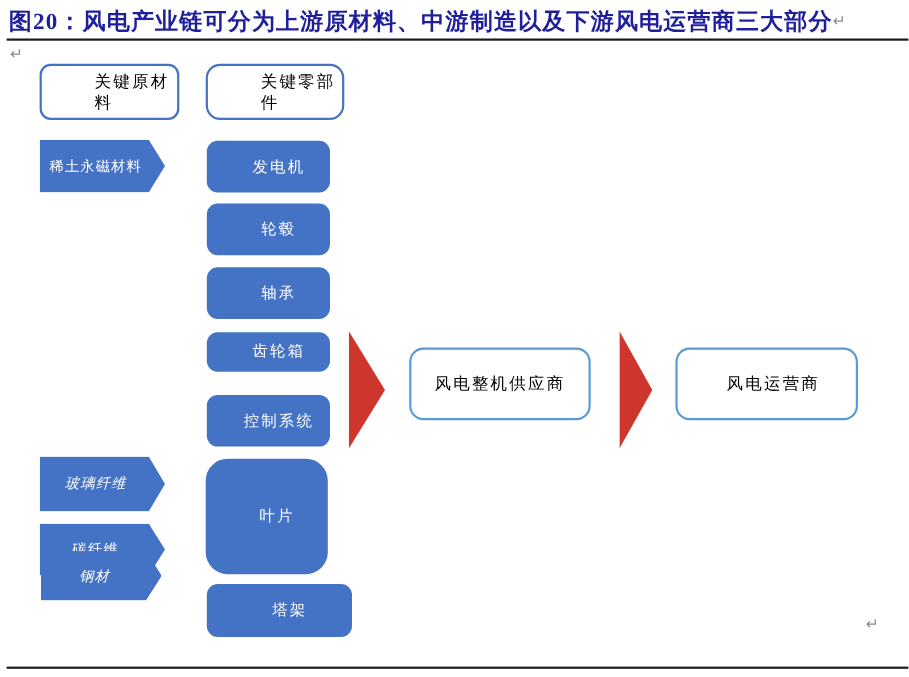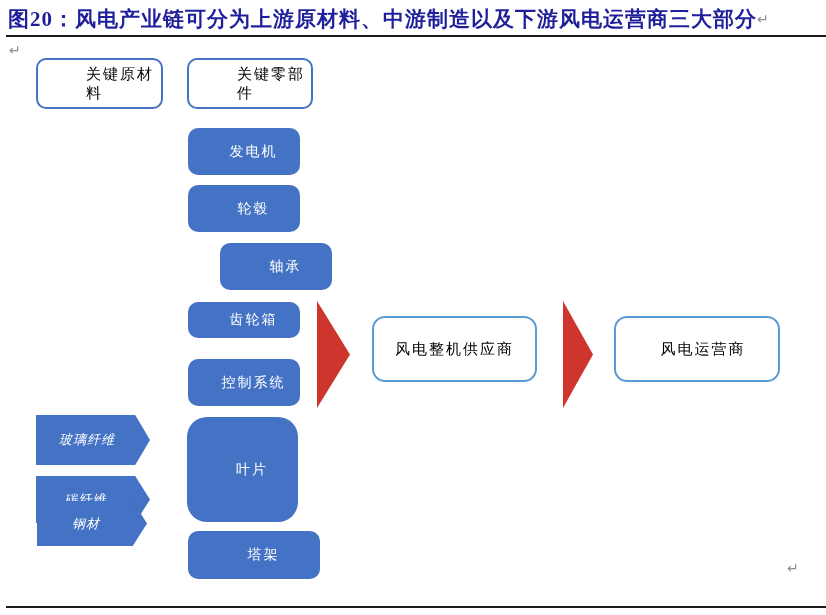--- a/index.html
+++ b/index.html
@@ -55,30 +55,30 @@
   }
   .supplier-box {
     position:absolute; background:#fff;
     border:2px solid #5B9BD5; border-radius:13px;
     display:flex; align-items:center; justify-content:center;
     color:#000; font-size:15px; letter-spacing:2px;
   }
 
   
   #hdr-raw   { left:36px;  top:58px;  width:127px; height:51px; }
-  #hdr-comp  { left:187px; top:58px;  width:126px; height:51px; }
+  #hdr-comp  { left:187px; top:58px;  width:126px; height:51px;border-radius:13px; }
 
   #mat-rare  { left:36px;  top:127px; width:114px; height:48px; }
   #mat-glass { left:36px;  top:415px; width:114px; height:50px;font-style:italic; }
   #mat-carbon{ left:36px;  top:476px; width:114px; height:47px; }
   #mat-steel { left:37px;  top:501px; width:110px; height:45px;font-style:italic; }
 
   #cmp-gen   { left:188px; top:128px; width:112px; height:47px; }
   #cmp-hub   { left:188px; top:185px; width:112px; height:47px; }
-  #cmp-bear  { left:188px; top:243px; width:112px; height:47px;margin-left:32px; }
+  #cmp-bear  { left:188px; top:243px; width:112px; height:47px; }
   #cmp-gear  { left:188px; top:302px; width:112px; height:36px; }
   #cmp-ctrl  { left:188px; top:359px; width:112px; height:47px; }
   #cmp-blade { left:187px; top:417px; width:111px; height:105px;font-family:Liberation Mono, monospace; }
   #cmp-tower { left:188px; top:531px; width:132px; height:48px; }
 
   #arrow1 { left:317px; top:301px; width:33px; height:107px; }
   #arrow2 { left:563px; top:301px; width:30px; height:107px; }
 
   #box-supplier { left:372px; top:316px; width:165px; height:66px; }
   #box-operator { left:614px; top:316px; width:166px; height:66px;padding-left:12px; }
@@ -94,20 +94,23 @@
   <div class="rule rule-top"></div>
   <div class="pmark pmark-top">↵</div>
 
   <div class="white-box" id="hdr-raw">
     <span>关键原材料</span>
   </div>
   <div class="white-box" id="hdr-comp">
     <span>关键零部件</span>
   </div>
 
+  <div class="pent" id="mat-rare">
+    <span>稀土永磁材料</span>
+  </div>
   <div class="pent" id="mat-glass">
     <span>玻璃纤维</span>
   </div>
   <div class="pent" id="mat-carbon">
     <span>碳纤维</span>
   </div>
   <div class="pent" id="mat-steel">
     <span>钢材</span>
   </div>
 

